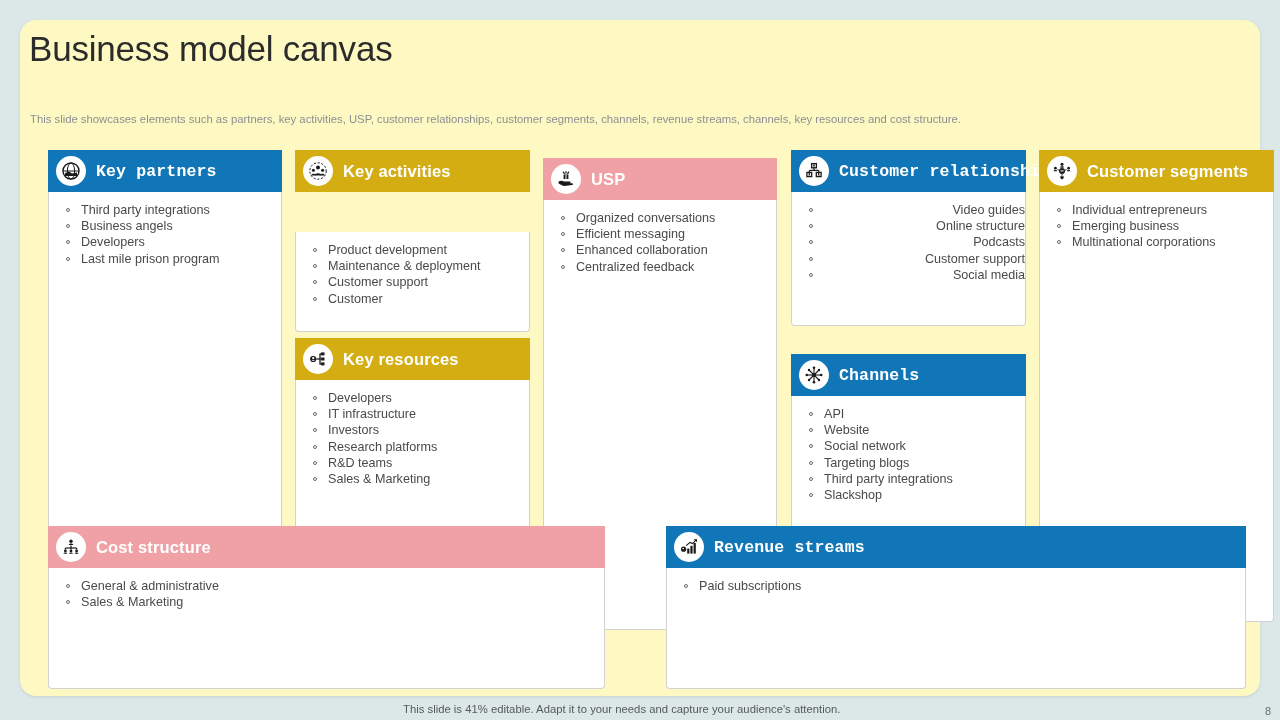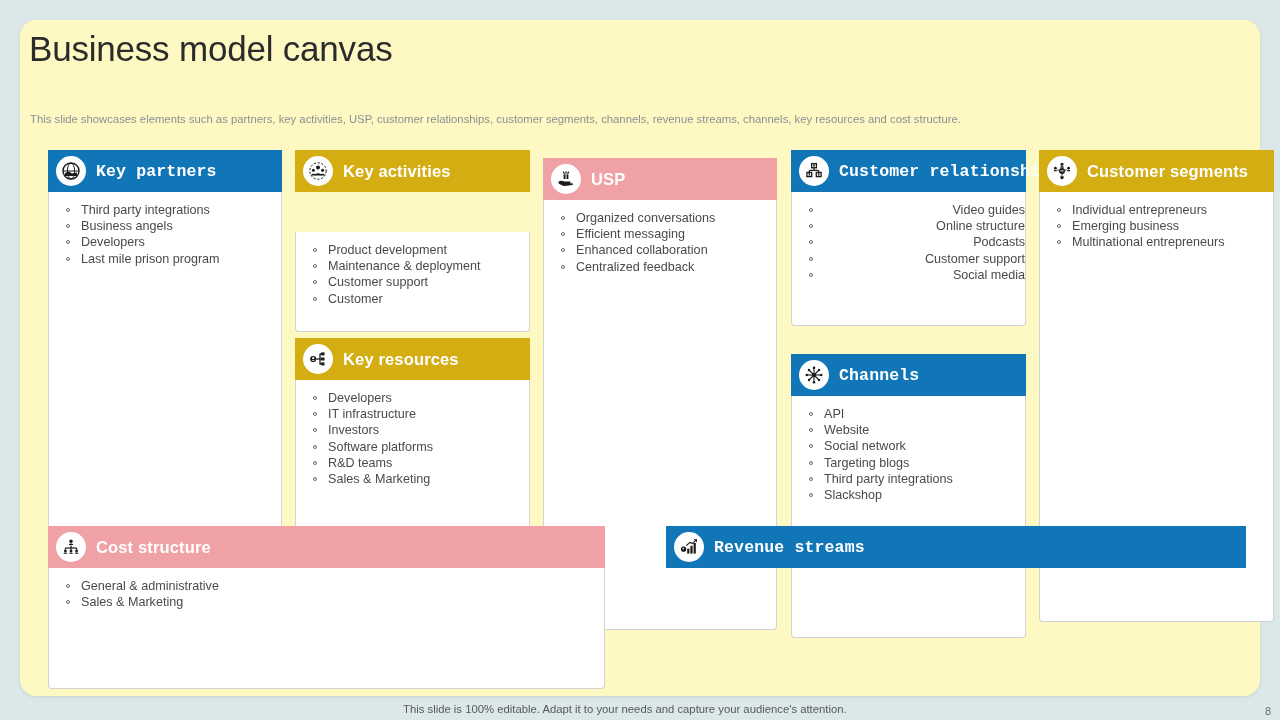--- a/index.html
+++ b/index.html
@@ -240,21 +240,21 @@
             <line x1="12" y1="14.9" x2="13.1" y2="14.9" stroke="#1a1a1a" stroke-width="1.1"></line>
           </svg>
         </span>
         <span class="block-title">Key resources</span>
       </div>
       <div class="block-body">
         <ul>
           <li>Developers</li>
           <li>IT infrastructure</li>
           <li>Investors</li>
-          <li>Software  platforms</li>
+          <li>Research  platforms</li>
           <li>R&amp;D teams</li>
           <li>Sales &amp; Marketing</li>
         </ul>
       </div>
     </div>
 
     <div class="block theme-pink" id="blk-usp">
       <div class="block-header">
         <span class="hdr-icon">
           <svg width="20" height="20" viewBox="0 0 20 20">
@@ -372,21 +372,21 @@
               <line x1="14.6" y1="8.6" x2="12.6" y2="9.4"></line>
             </g>
           </svg>
         </span>
         <span class="block-title">Customer segments</span>
       </div>
       <div class="block-body">
         <ul>
           <li>Individual  entrepreneurs</li>
           <li>Emerging business</li>
-          <li>Multinational entrepreneurs</li>
+          <li>Multinational corporations</li>
         </ul>
       </div>
     </div>
 
     <div class="block theme-pink" id="blk-cost-structure">
       <div class="block-header">
         <span class="hdr-icon">
           <svg width="20" height="20" viewBox="0 0 20 20">
             <circle cx="10" cy="4.3" r="1.7" fill="#1a1a1a"></circle>
             <path d="M7.6 8 C7.7 5.9 12.3 5.9 12.4 8 Z" fill="#1a1a1a"></path>
@@ -423,19 +423,24 @@
             <circle cx="4.2" cy="11.6" r="0.8" fill="#ffffff"></circle>
             <rect x="8.2" y="11.6" width="2.2" height="5" fill="#1a1a1a"></rect>
             <rect x="11.4" y="8.8" width="2.2" height="7.8" fill="#1a1a1a"></rect>
             <rect x="14.6" y="6" width="2.2" height="10.6" fill="#1a1a1a"></rect>
             <path d="M7.2 8.6 L11 5.4 L13.6 6.6 L17.4 2.6" fill="none" stroke="#1a1a1a" stroke-width="1.2"></path>
             <path d="M14.6 2.2 L18 2.2 L18 5.2 Z" fill="#1a1a1a"></path>
           </svg>
         </span>
         <span class="block-title">Revenue streams</span>
       </div>
+      <div class="block-body">
+        <ul>
+          <li>Paid subscriptions</li>
+        </ul>
+      </div>
     </div>
 
   </div>
 </div>
 
-<div id="footer-note">This slide is 100% editable. Adapt it to your needs and capture your audience's attention.</div>
+<div id="footer-note">This slide is 41% editable. Adapt it to your needs and capture your audience's attention.</div>
 <div id="page-number">8</div>
 
 </body></html>

